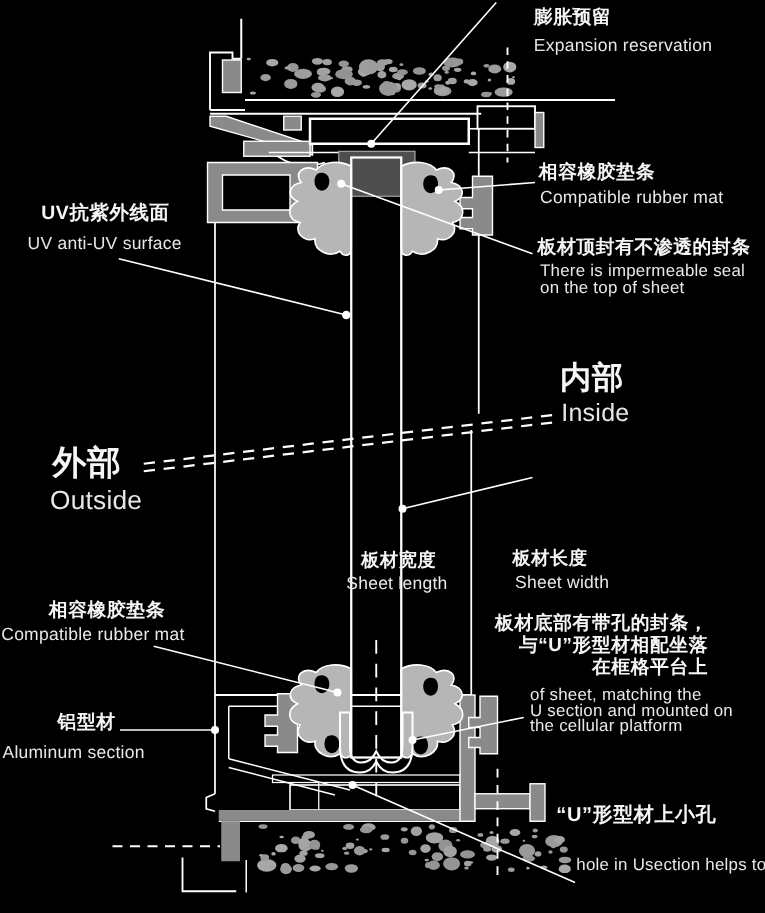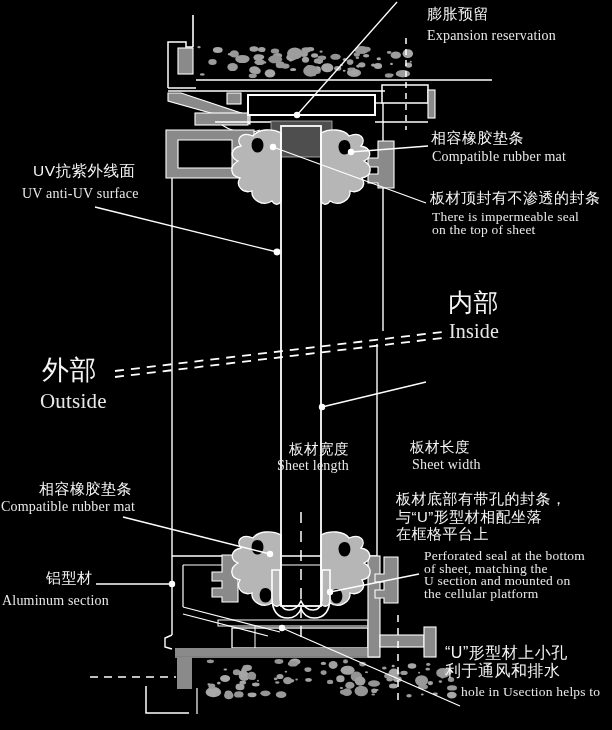--- a/index.html
+++ b/index.html
@@ -8,22 +8,22 @@
     background:var(--bg,#000);
     font-family:"Liberation Sans","DejaVu Sans",sans-serif;
   }
   .stage svg{position:absolute;left:0;top:0;}
   .wl{stroke:var(--line,#fff);fill:none;}
   .gray{fill:var(--profile,#8a8a8a);stroke:var(--line,#fff);stroke-width:1.1;}
   .gasket{fill:var(--gasket,#b6b6b6);stroke:var(--line,#fff);stroke-width:1.3;}
   .hole{fill:var(--bg,#000);stroke:none;}
   .dot{fill:var(--line,#fff);stroke:none;}
   .lbl{position:absolute;white-space:nowrap;line-height:1.05;}
-  .cn{font-weight:normal;color:var(--tcn,#f5f5f5);font-size:15px;letter-spacing:0.5px;}
-  .en{color:var(--ten,#e8e8e8);font-size:14px;letter-spacing:0.2px;font-family:Liberation Serif, serif;}
+  .cn{font-weight:bold;color:var(--tcn,#f5f5f5);font-size:15px;letter-spacing:0.5px;text-align:right;}
+  .en{color:var(--ten,#e8e8e8);font-size:14px;letter-spacing:0.2px;}
   .ln{display:block;}
 </style>
 </head>
 <body>
 
 <div class="stage" style="--bg: #000000; --line: #ffffff; --profile: #8a8a8a; --gasket: #b6b6b6; --tcn: #f5f5f5; --ten: #e8e8e8;">
 <svg width="612" height="730" viewBox="0 0 612 730">
 
   <g id="dots-top">
         <ellipse cx="350.1" cy="62.1" rx="3.3" ry="2.8" fill="rgb(155,155,155)"></ellipse>
@@ -322,29 +322,27 @@
 
   <div class="lbl cn" style="left:39px;top:481px">相容橡胶垫条</div>
   <div class="lbl en" style="left:1px;top:500px">Compatible rubber mat</div>
 
   <div class="lbl cn" style="left:396px;top:490px;line-height:17.6px">
     <span class="ln">板材底部有带孔的封条，</span>
     <span class="ln">与“U”形型材相配坐落</span>
     <span class="ln">在框格平台上</span>
   </div>
   <div class="lbl en" style="left:424px;top:550px;font-size:13.5px;line-height:12.7px">
-    <span class="ln">Perforated seal at the bottom</span>
     <span class="ln">of sheet, matching the</span>
     <span class="ln">U section and mounted on</span>
     <span class="ln">the cellular platform</span>
   </div>
 
   <div class="lbl cn" style="left:46px;top:570px">铝型材</div>
   <div class="lbl en" style="left:2px;top:594px">Aluminum section</div>
 
   <div class="lbl cn" style="left:445px;top:644px;font-size:16px;line-height:17.5px">
     <span class="ln">“U”形型材上小孔</span>
-    <span class="ln">利于通风和排水</span>
   </div>
   <div class="lbl en" style="left:461px;top:685px;font-size:13.5px;line-height:13px">
     <span class="ln">hole in Usection helps to</span>
   </div>
 </div>
 
 </body></html>

